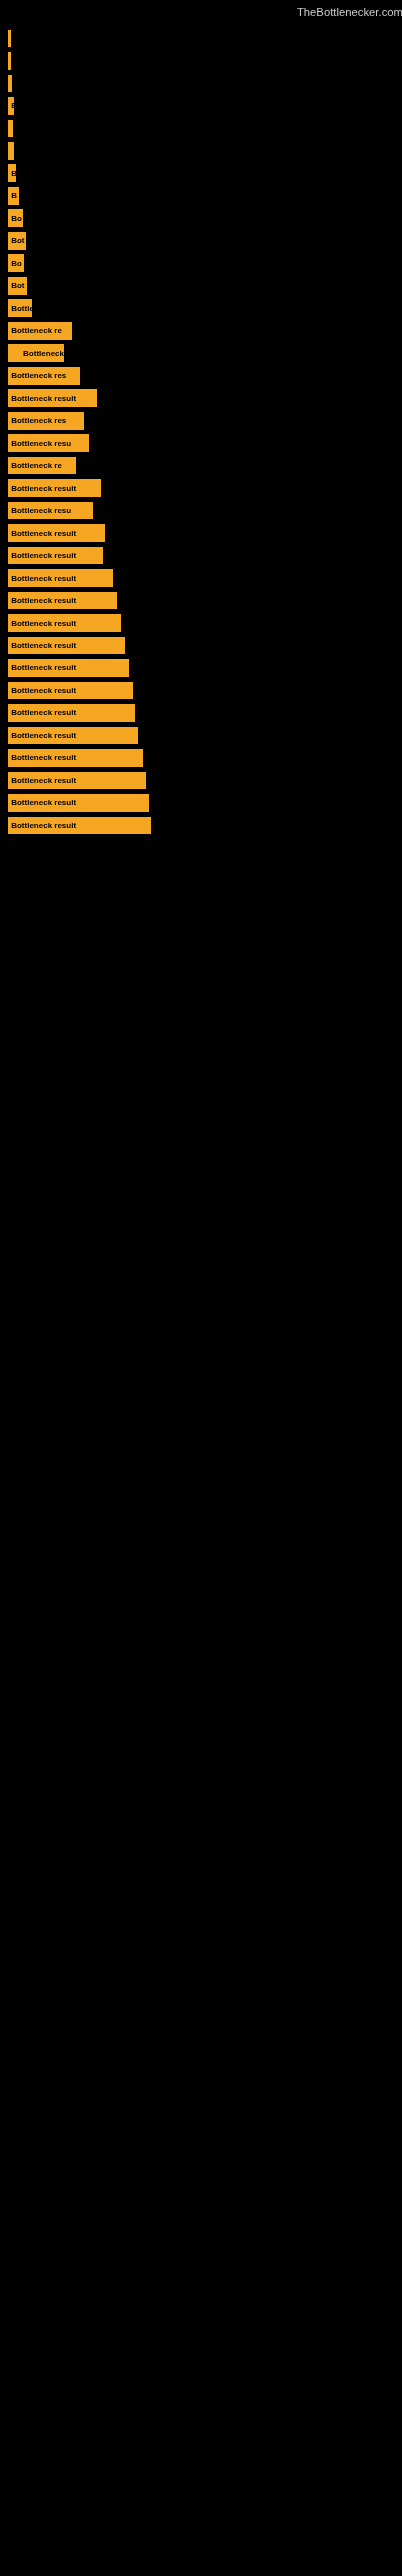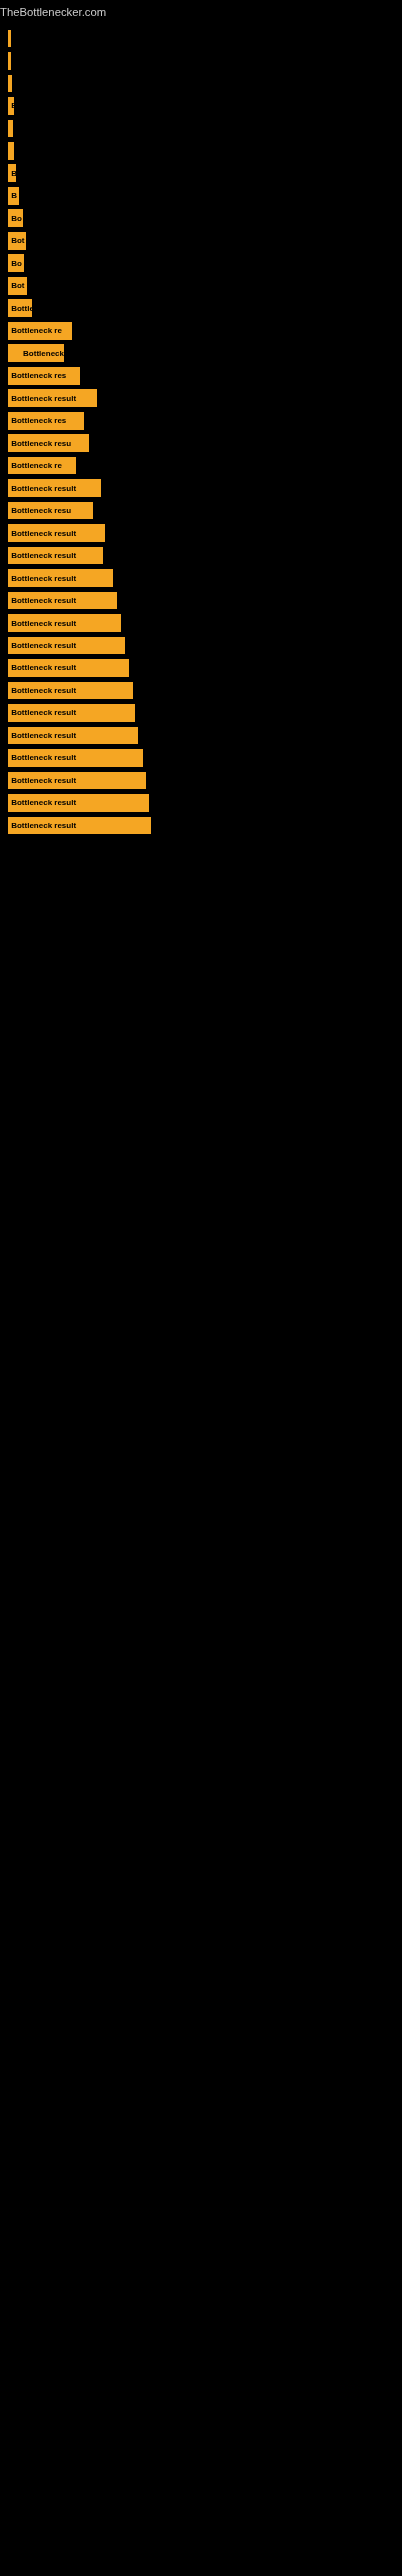--- a/index.html
+++ b/index.html
@@ -10,21 +10,21 @@
     body {
       background-color: #000000;
       width: 403px;
       min-height: 2576px;
       font-family: Arial, sans-serif;
       position: relative;
     }
     .site-title {
       color: #cccccc;
       font-size: 11.3px;
-      text-align: left;
+      text-align: right;
       padding: 6.4px 0 3.2px 0;
     }
     .bars-container {
       padding: 8px 0 0 8px;
     }
     .bar-row {
       display: flex;
       align-items: center;
       margin-bottom: 4.8px;
     }

